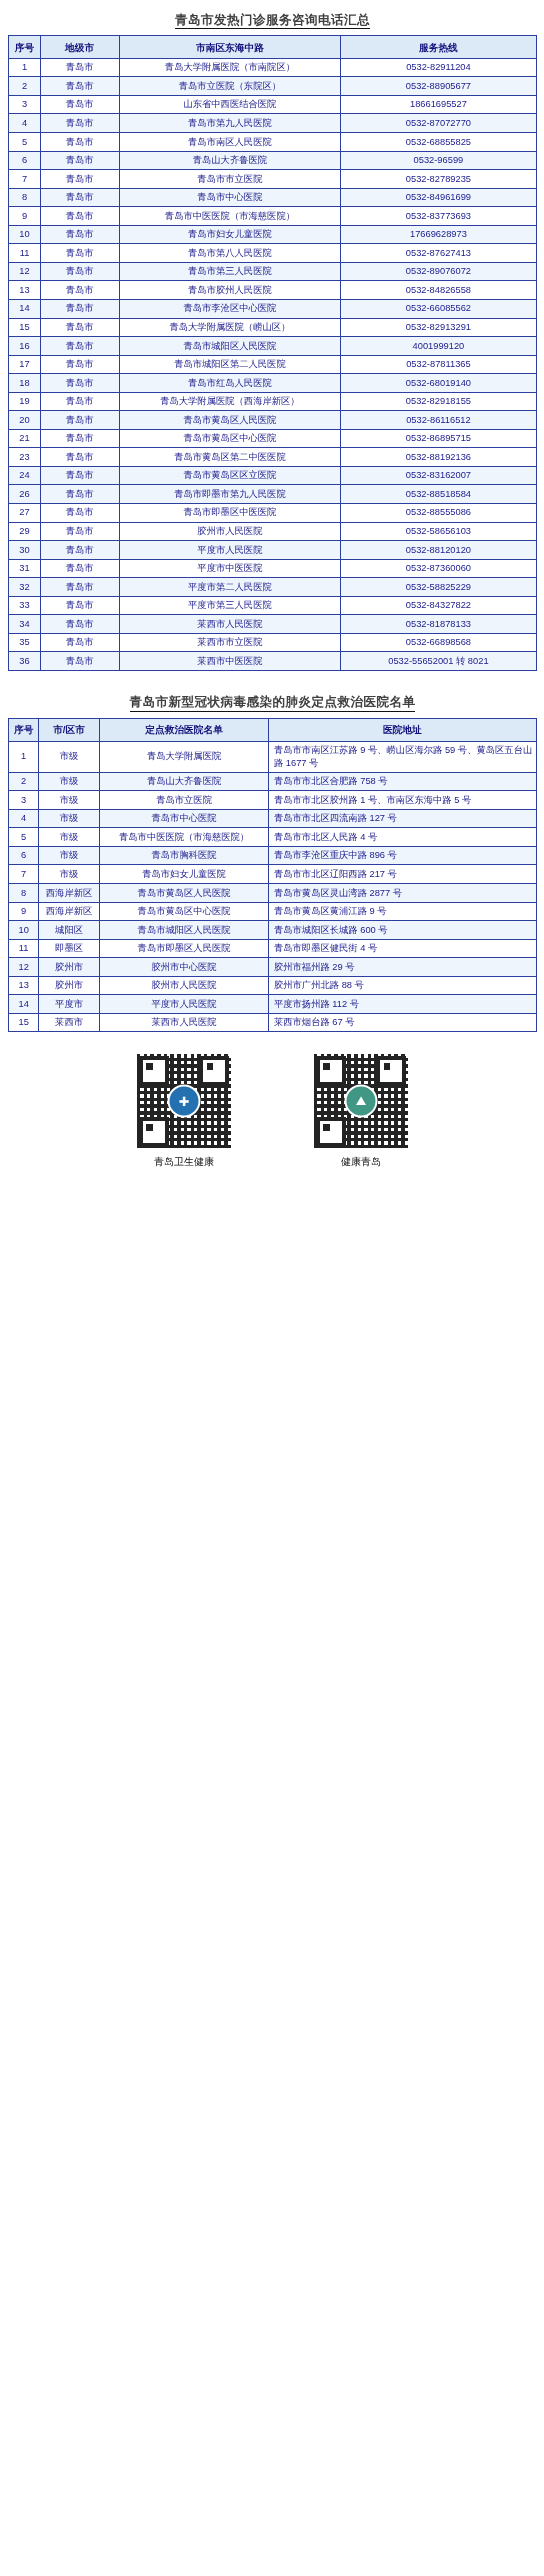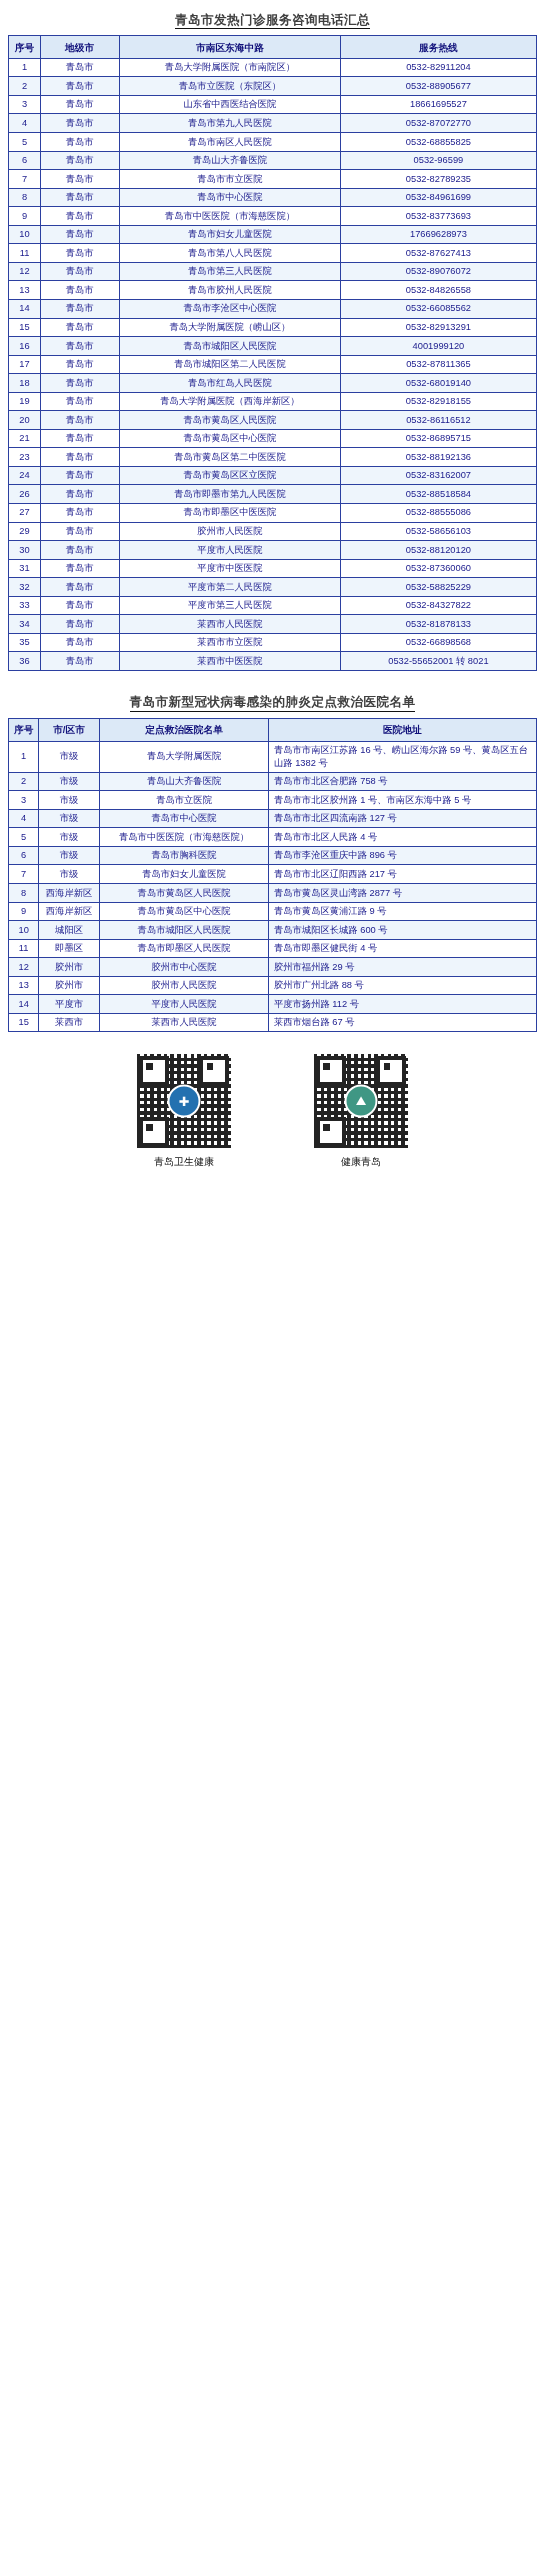--- a/index.html
+++ b/index.html
@@ -381,21 +381,21 @@
         <th>市/区市</th>
         <th>定点救治医院名单</th>
         <th>医院地址</th>
       </tr>
     </thead>
     <tbody id="t2-body">
         <tr>
           <td>1</td>
           <td>市级</td>
           <td>青岛大学附属医院</td>
-          <td class="left">青岛市市南区江苏路 16 号、崂山区海尔路 59 号、黄岛区五台山路 1382 号</td>
+          <td class="left">青岛市市南区江苏路 9 号、崂山区海尔路 59 号、黄岛区五台山路 1677 号</td>
         </tr>
         <tr class="alt">
           <td>2</td>
           <td>市级</td>
           <td>青岛山大齐鲁医院</td>
           <td class="left">青岛市市北区合肥路 758 号</td>
         </tr>
         <tr>
           <td>3</td>
           <td>市级</td>

